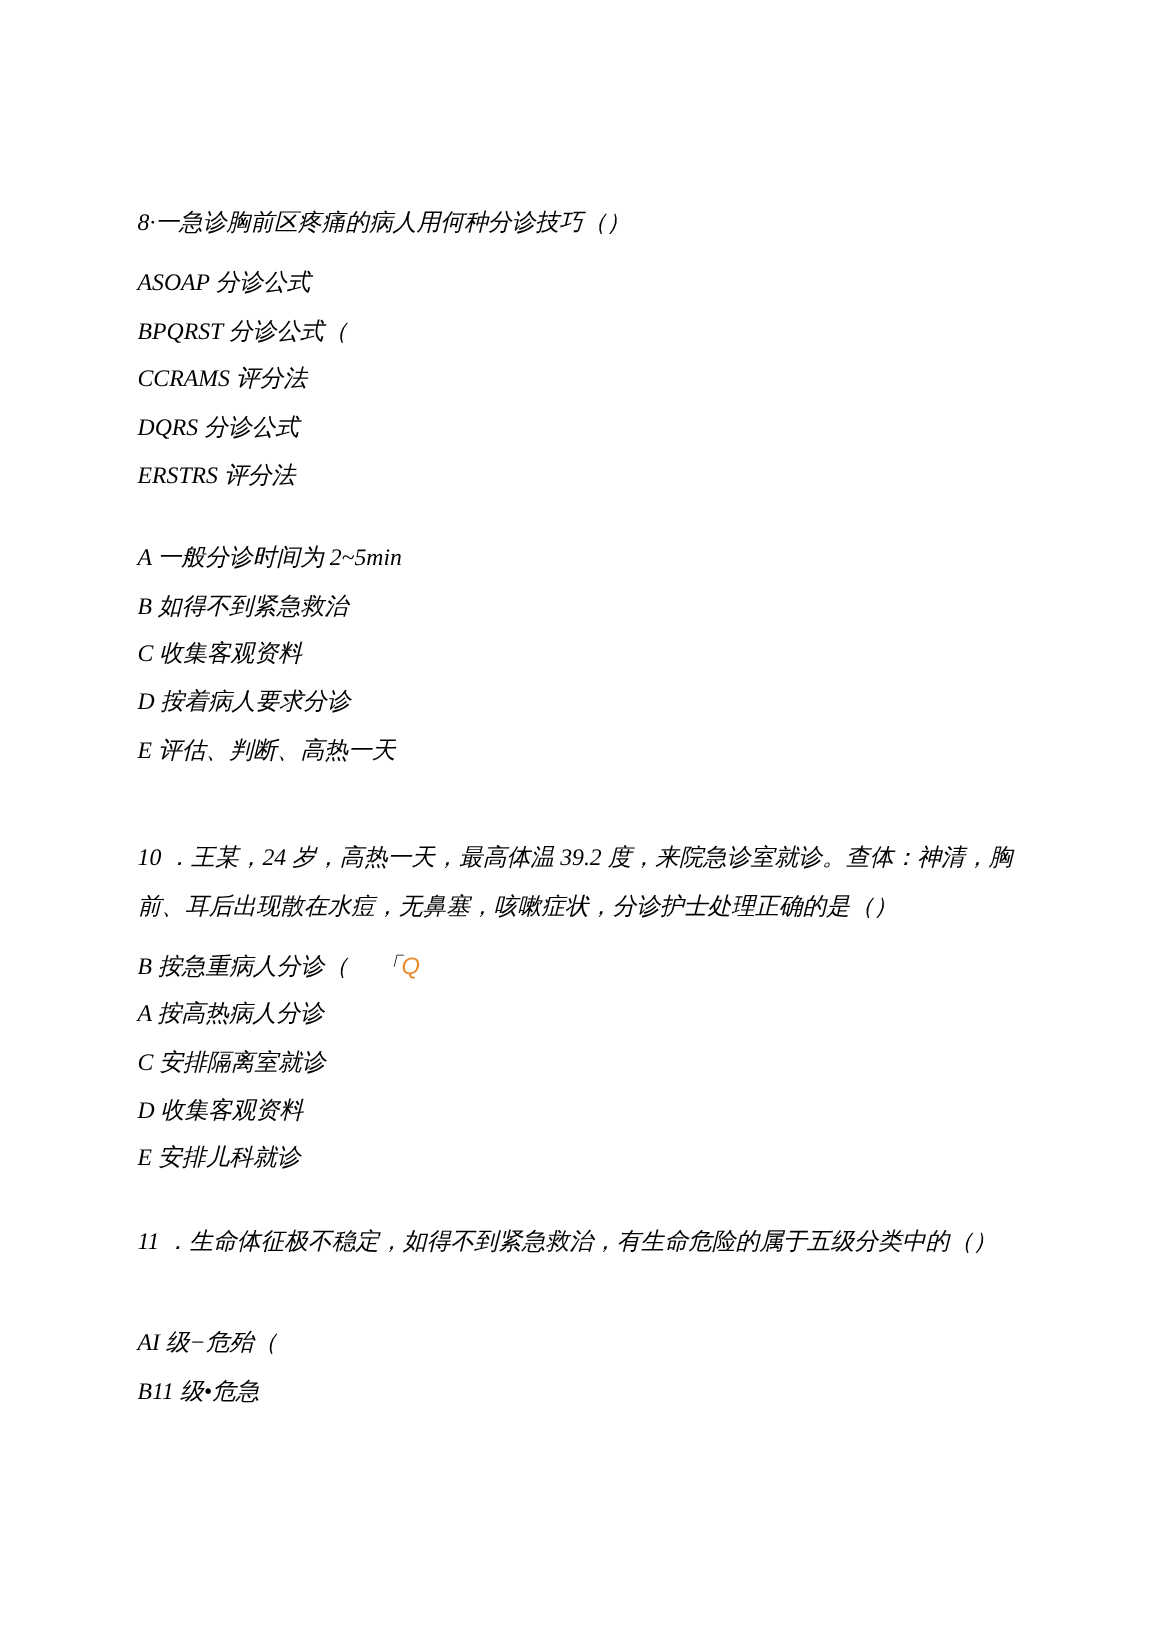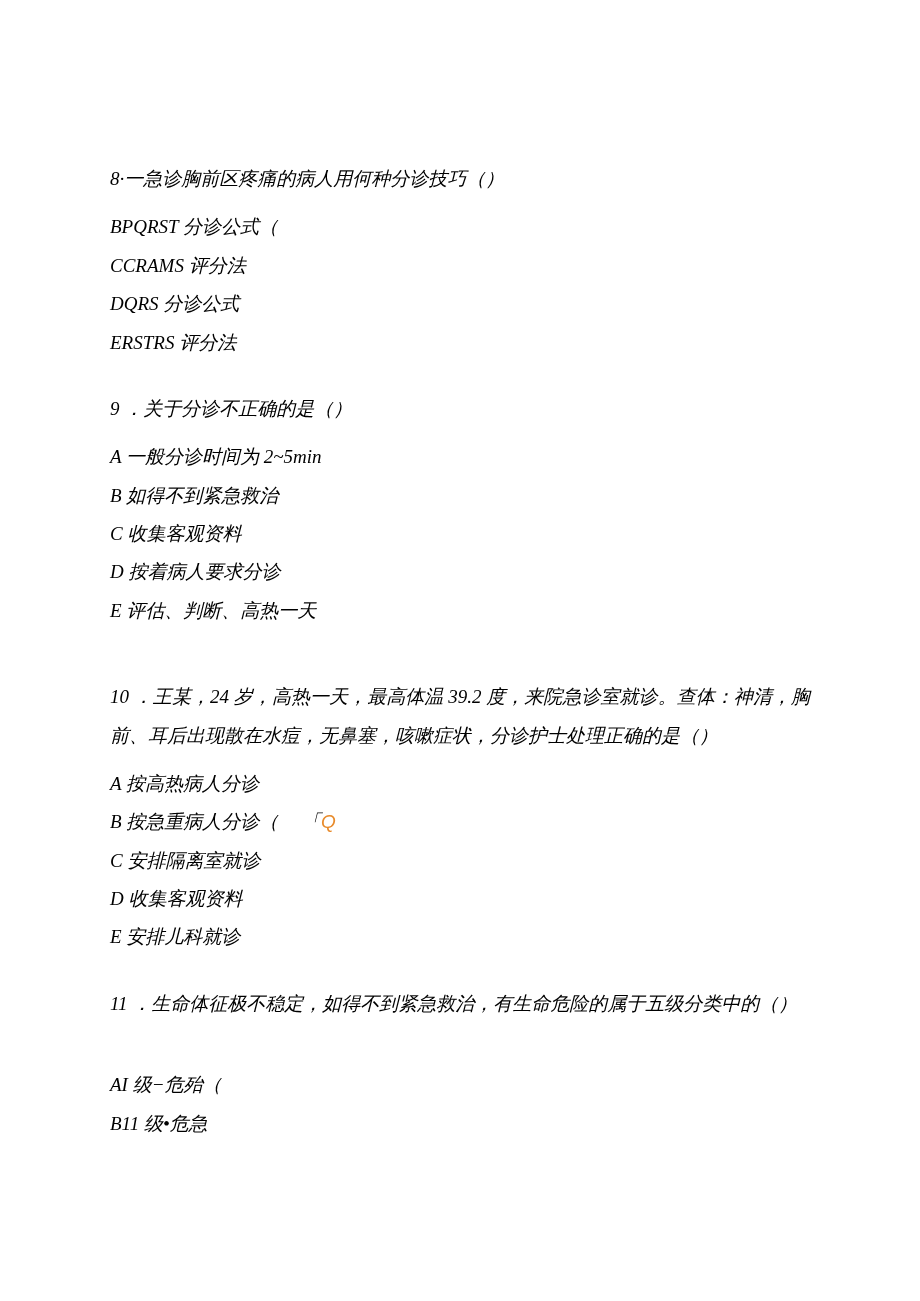--- a/index.html
+++ b/index.html
@@ -26,41 +26,41 @@
   .orange { color: #e88a2a; font-family: sans-serif; }
   .bracket { display:inline-block; }
 </style>
 </head>
 <body>
 
 <div class="page">
 
   <div class="q">8·一急诊胸前区疼痛的病人用何种分诊技巧（）</div>
   <div class="opts">
+    <div>ASOAP 分诊公式</div>
     <div>BPQRST 分诊公式（</div>
     <div>CCRAMS 评分法</div>
     <div>DQRS 分诊公式</div>
     <div>ERSTRS 评分法</div>
   </div>
 
-  <div class="q">9 ．关于分诊不正确的是（）</div>
   <div class="opts">
     <div>A 一般分诊时间为 2~5min</div>
     <div>B 如得不到紧急救治</div>
     <div>C 收集客观资料</div>
     <div>D 按着病人要求分诊</div>
     <div>E 评估、判断、高热一天</div>
   </div>
 
   <div class="q q10body">10 ．王某，24 岁，高热一天，最高体温 39.2 度，来院急诊室就诊。查体：神清，胸前、耳后出现散在水痘，无鼻塞，咳嗽症状，分诊护士处理正确的是（）</div>
   <div class="opts">
-    <div>A 按高热病人分诊</div>
     <div>
       <span>B 按急重病人分诊（</span>&nbsp;&nbsp;&nbsp;&nbsp;&nbsp;<span class="bracket">「</span><span class="orange">Q</span>
     </div>
+    <div>A 按高热病人分诊</div>
     <div>C 安排隔离室就诊</div>
     <div>D 收集客观资料</div>
     <div>E 安排儿科就诊</div>
   </div>
 
   <div class="q">11 ．生命体征极不稳定，如得不到紧急救治，有生命危险的属于五级分类中的（）</div>
   <div class="opts q11group">
     <div>AI 级−危殆（</div>
     <div>B11 级•危急</div>
   </div>

